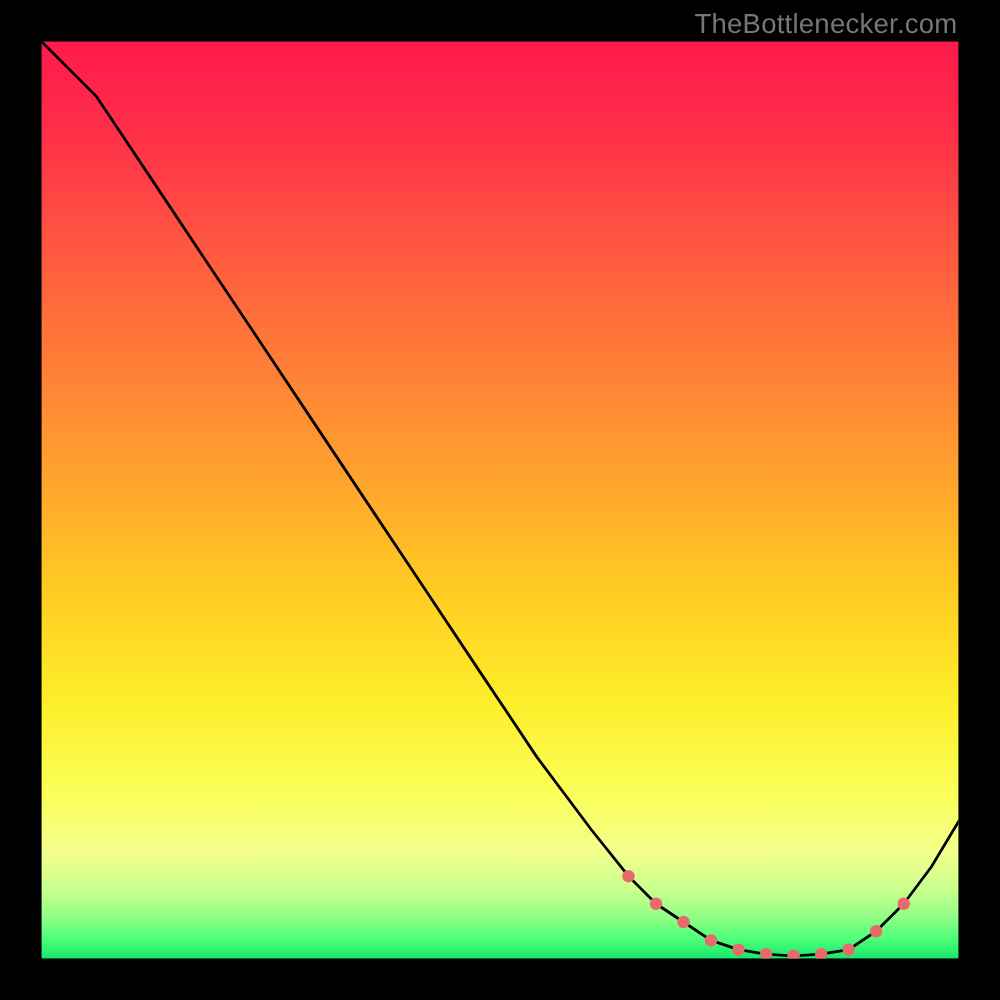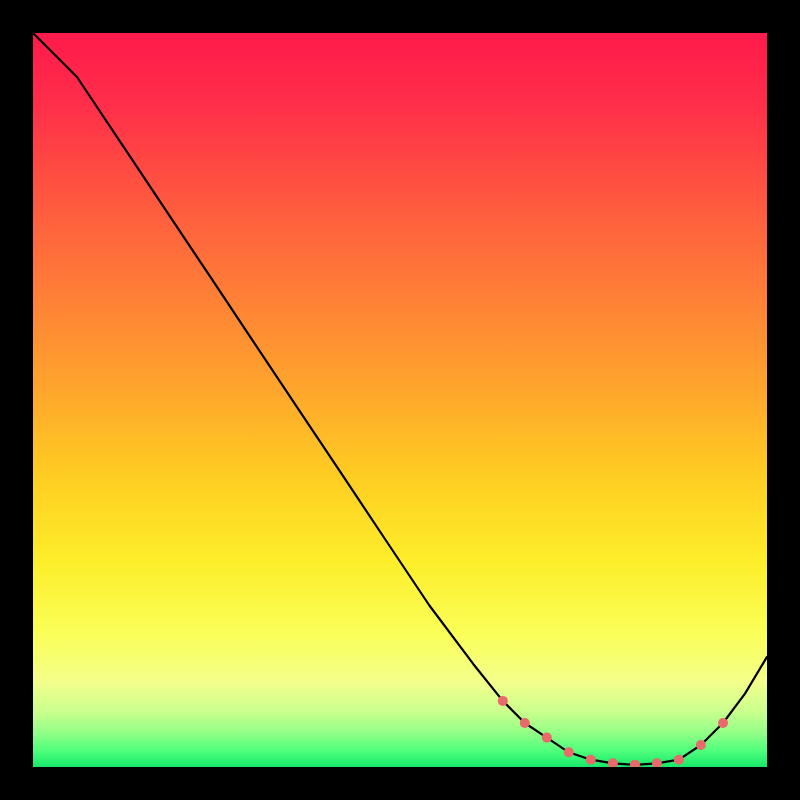--- a/index.html
+++ b/index.html
@@ -34,20 +34,21 @@
     letter-spacing: 0.2px;
     font-weight: 400;
     user-select: none;
   }
   svg { display: block; }
 </style>
 </head>
 <body>
 
 <div class="stage">
+  <div class="attribution">TheBottlenecker.com</div>
 
   <div class="plot">
     <svg id="chart-svg" width="734" height="734" viewBox="0 0 734 734">
       <defs>
         <linearGradient id="bg-grad" x1="0" y1="0" x2="0" y2="1">
             <stop offset="0.00%" stop-color="#ff1a4b"></stop>
             <stop offset="10.00%" stop-color="#ff2f49"></stop>
             <stop offset="22.00%" stop-color="#ff5640"></stop>
             <stop offset="35.00%" stop-color="#ff7d37"></stop>
             <stop offset="48.00%" stop-color="#ffa42d"></stop>

